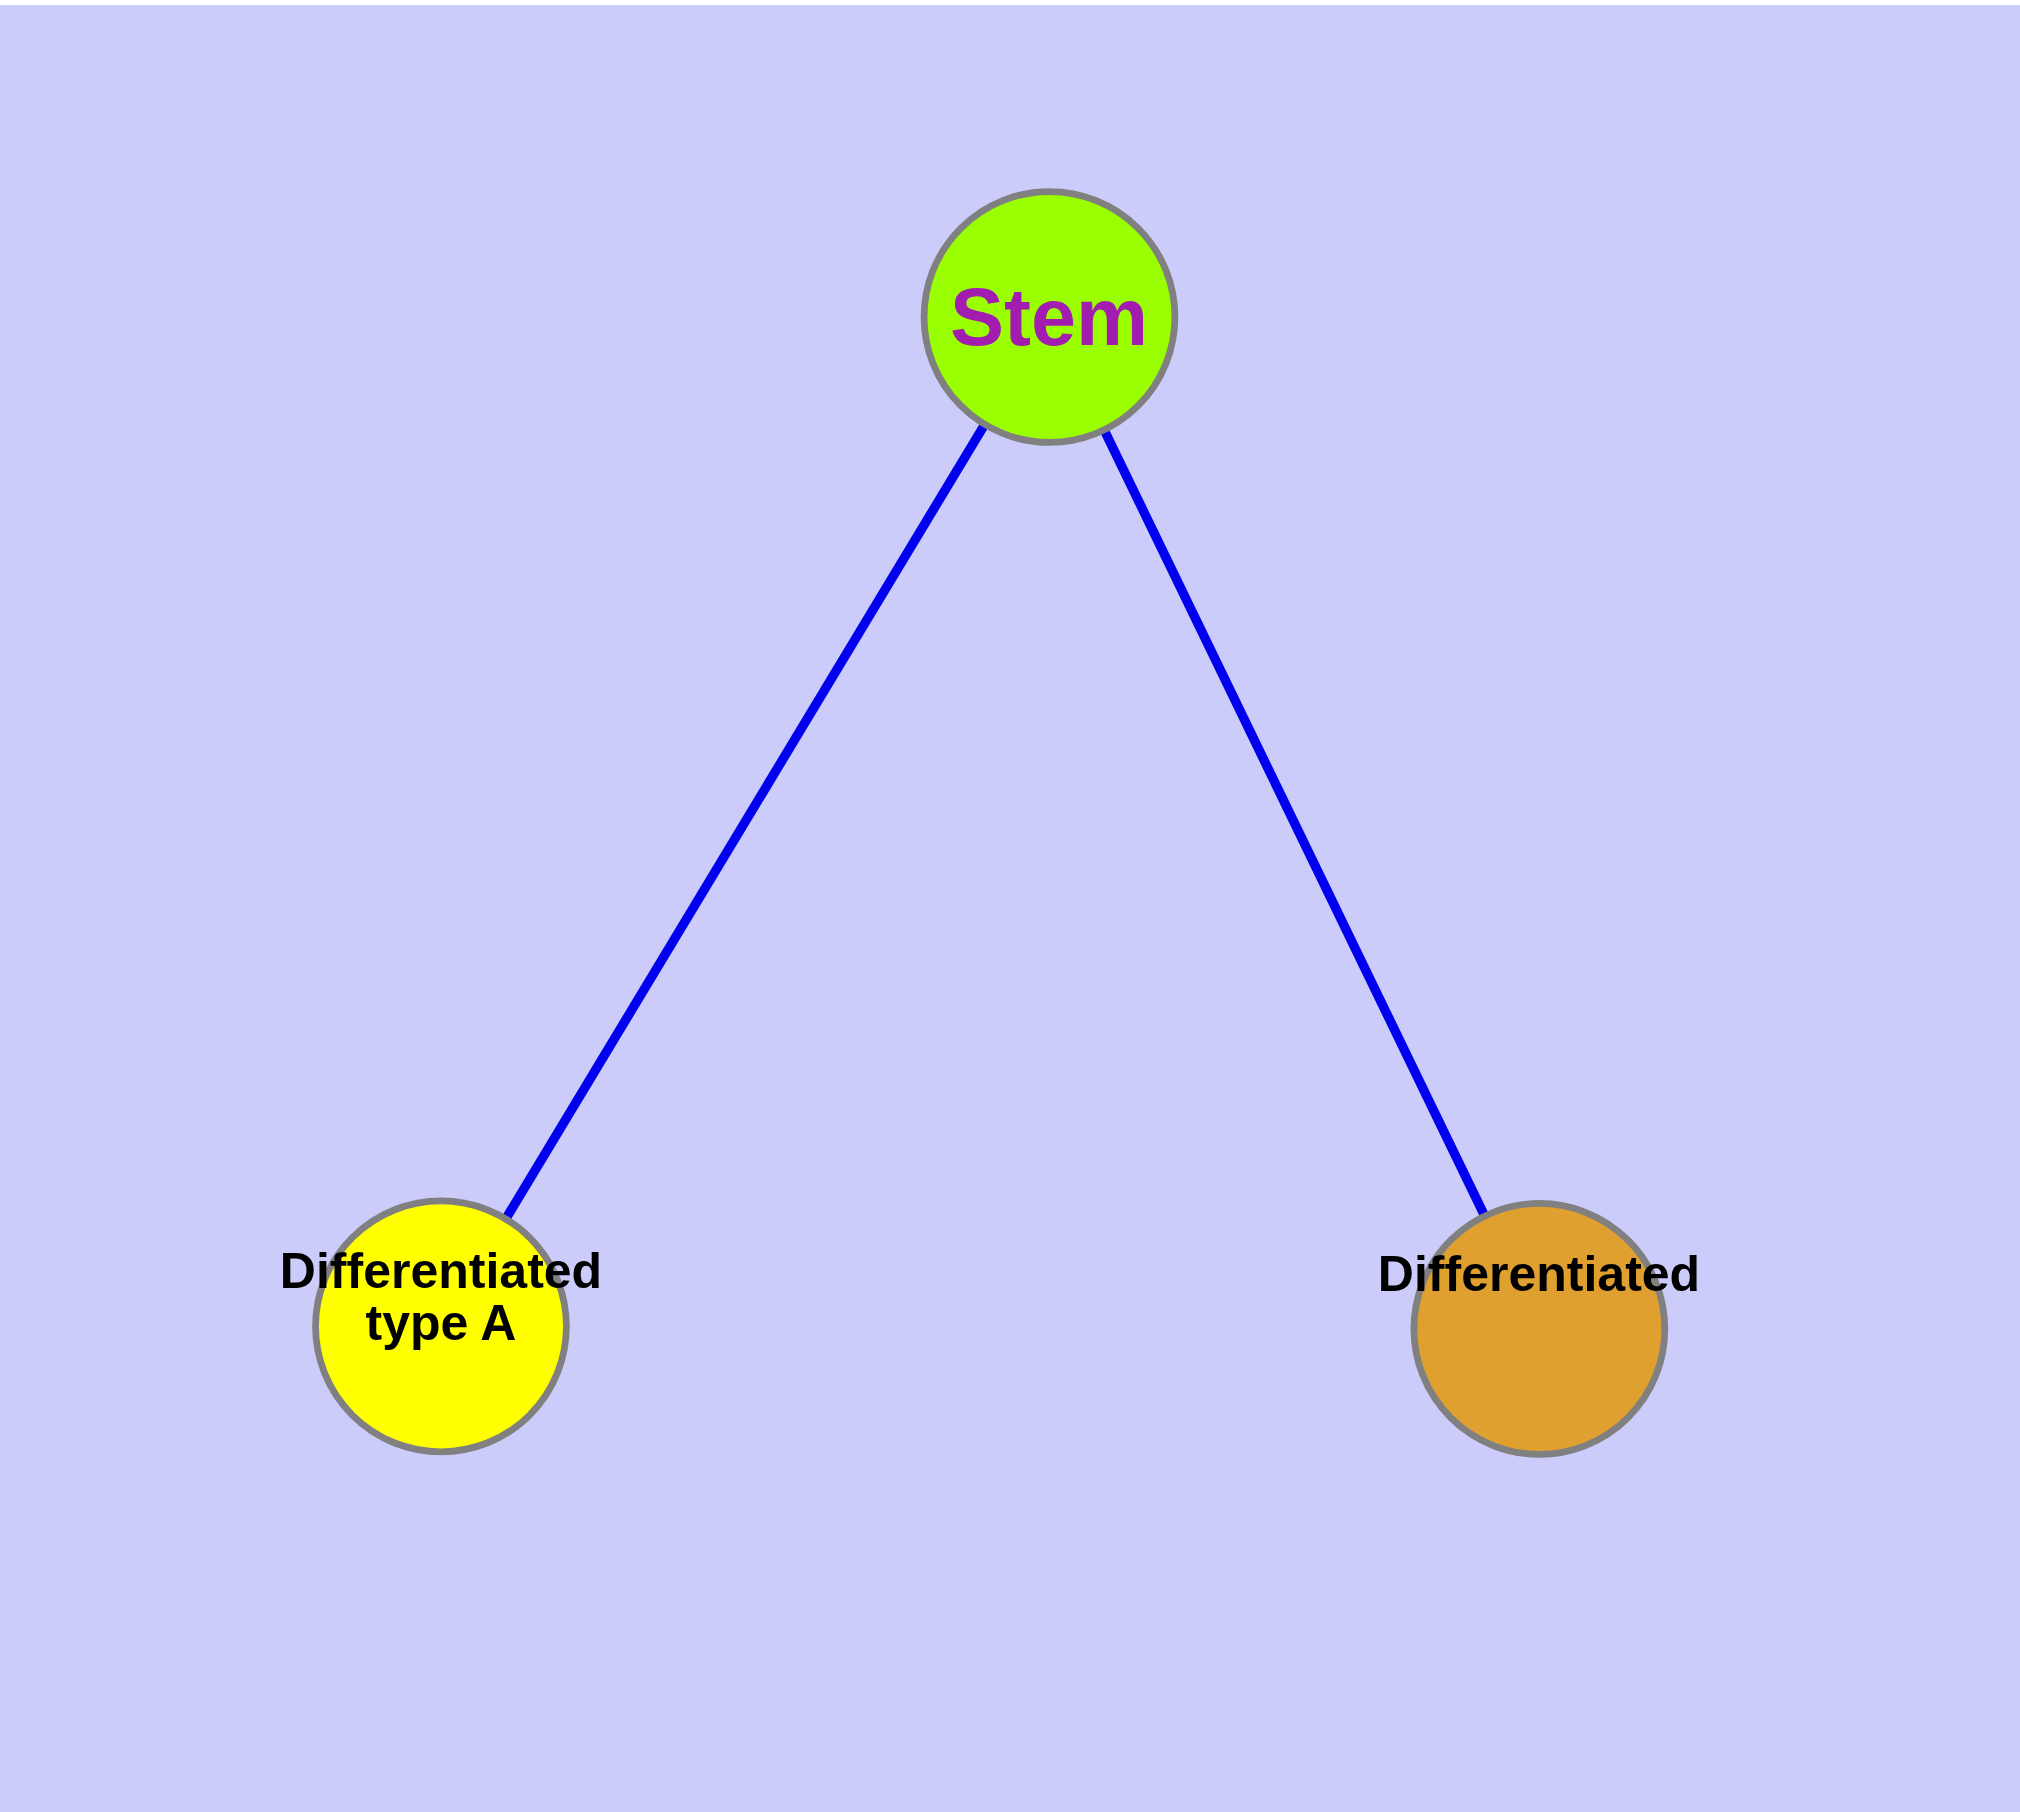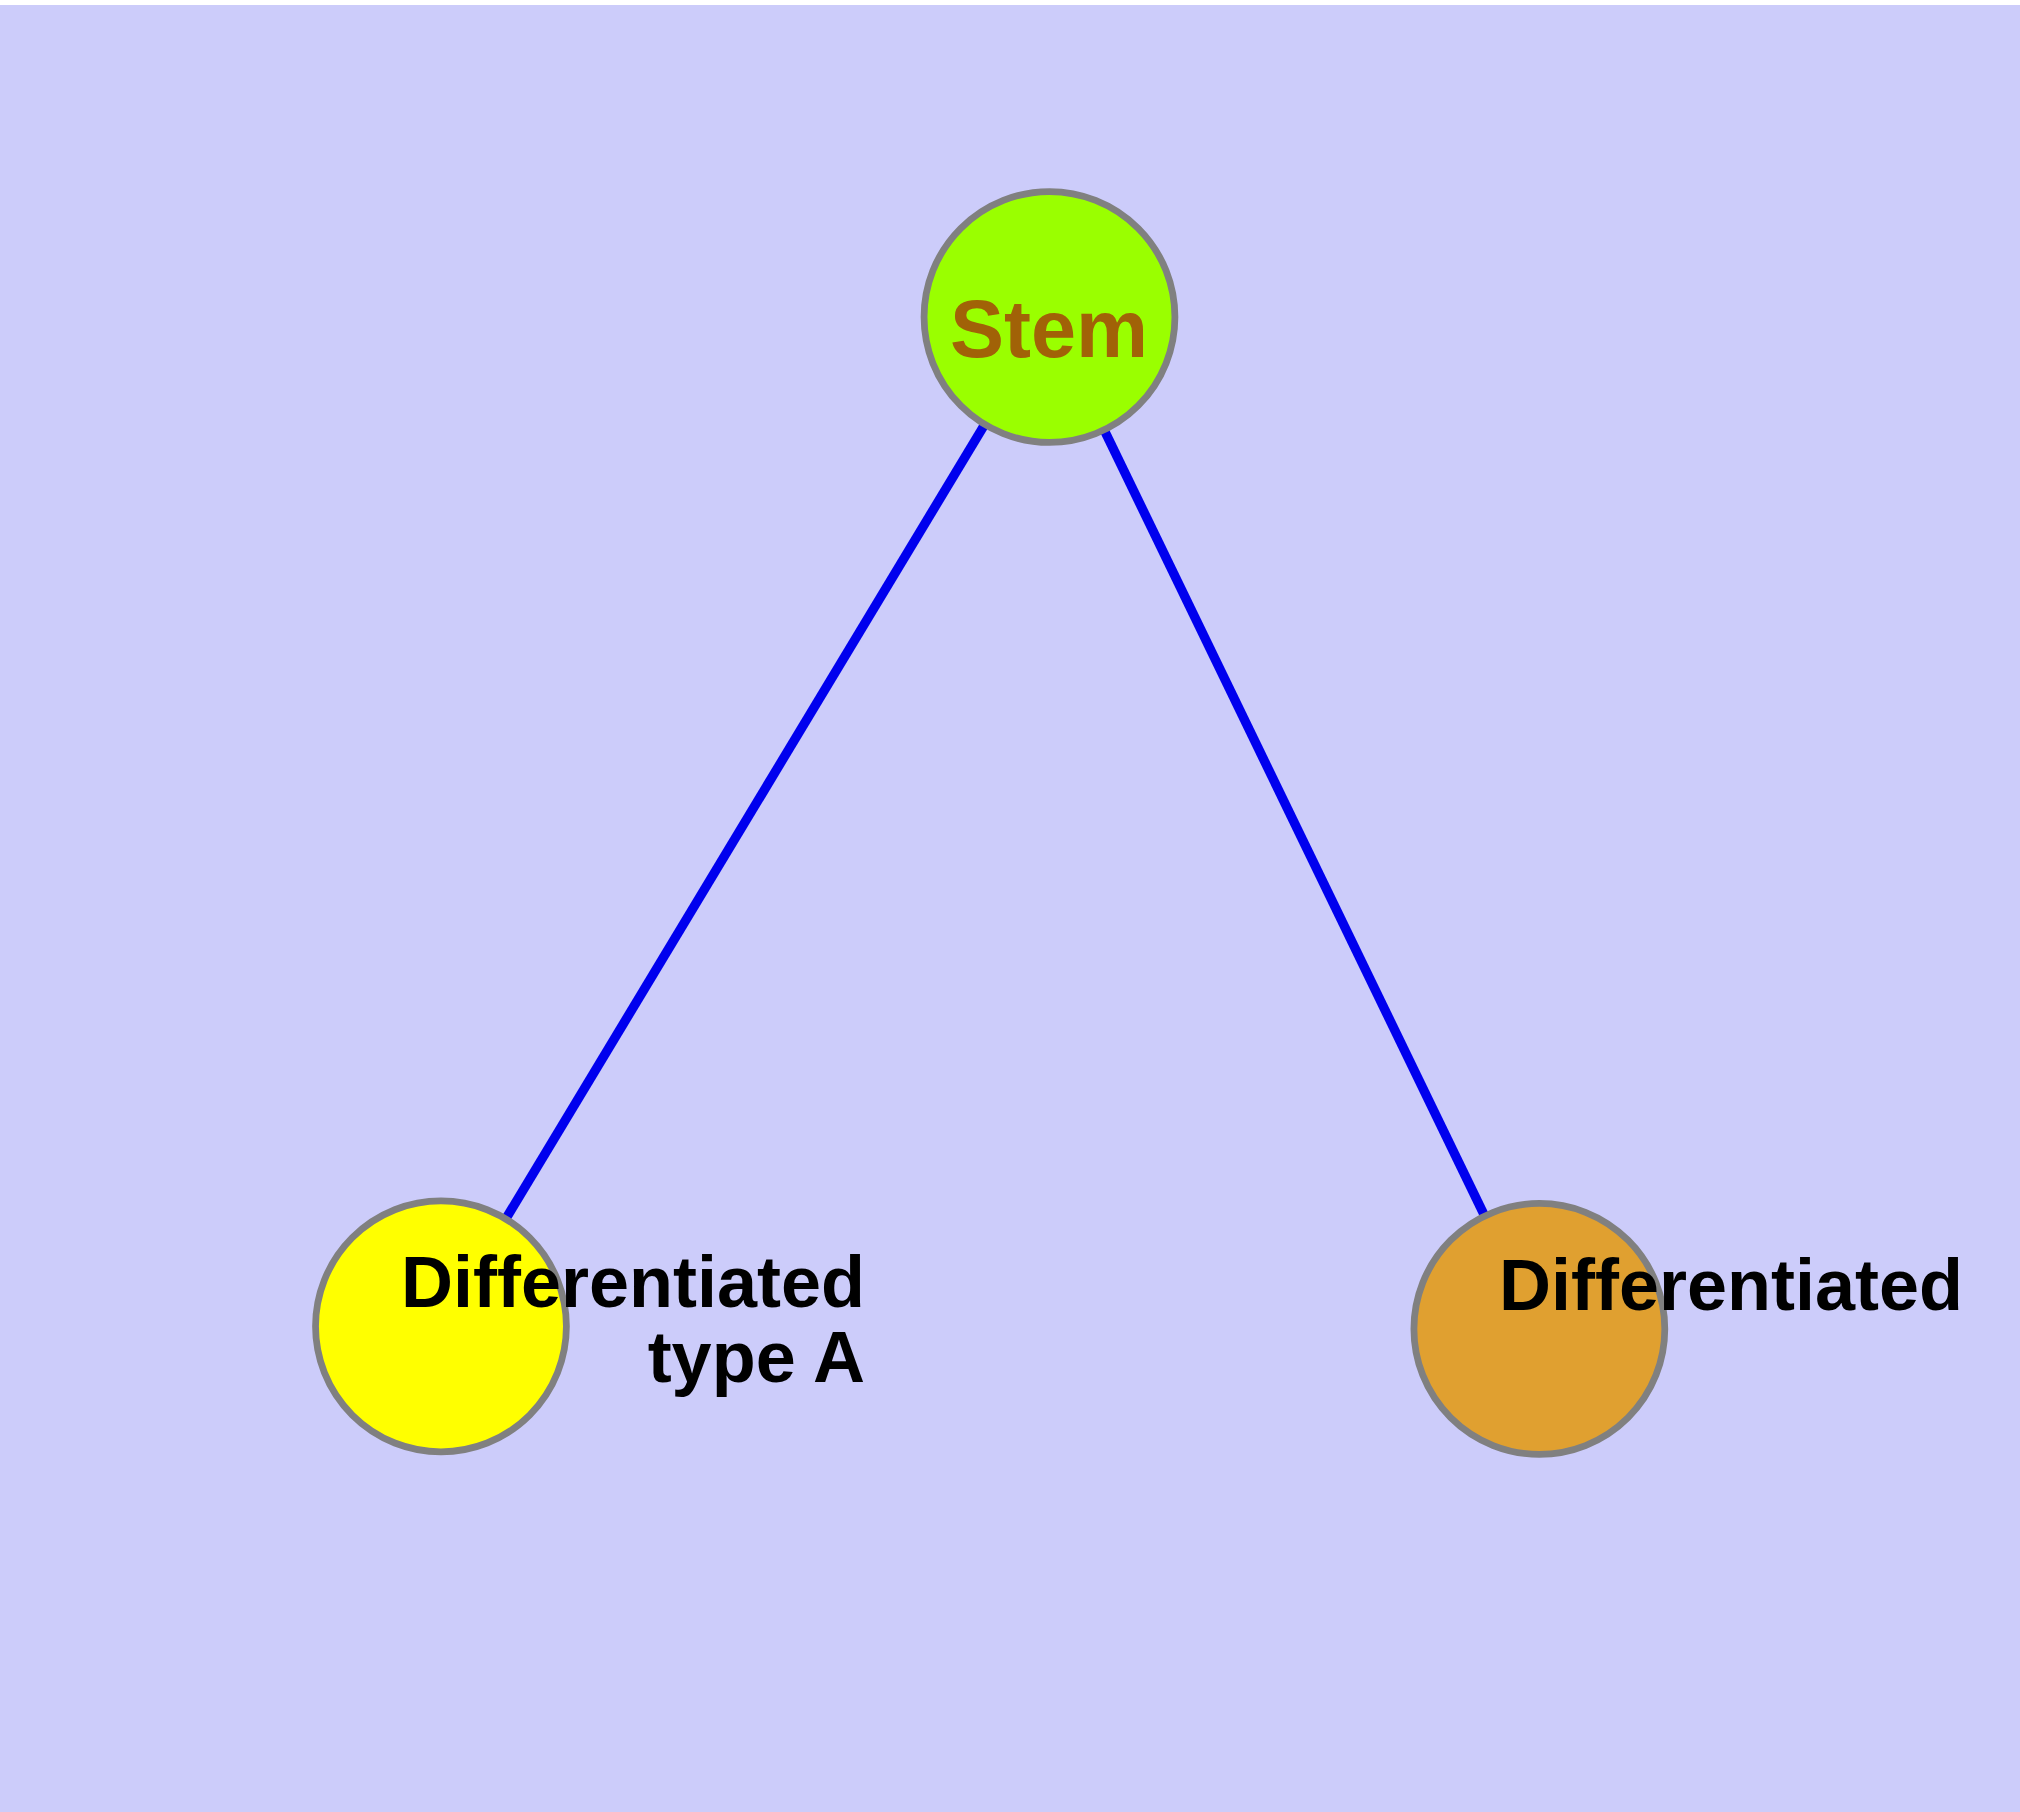--- a/index.html
+++ b/index.html
@@ -37,22 +37,21 @@
     font-weight: bold;
     line-height: 1.04;
     white-space: pre;
     pointer-events: none;
     -webkit-font-smoothing: antialiased;
   }
   .node-label.big {
     font-size: 81px;
   }
   .node-label.small {
-    font-size: 72px;
-    text-align: right;
+    font-size: 50px;
   }
 </style>
 </head>
 <body>
 
 <div id="canvas" style="background: rgb(255, 255, 255); width: 2021px; height: 1812px;">
 
   <div id="plot-background" style="background: rgb(204, 204, 250);"></div>
 
   <svg id="graph-svg" viewBox="0 0 2384 2138" xmlns="http://www.w3.org/2000/svg">
@@ -60,20 +59,20 @@
       <line id="edge-0" x1="1238" y1="374" x2="520" y2="1565" stroke="#0000ee" stroke-width="11" stroke-linecap="butt"></line>
       <line id="edge-1" x1="1238" y1="374" x2="1816" y2="1568" stroke="#0000ee" stroke-width="11" stroke-linecap="butt"></line>
     </g>
     <g id="node-layer">
       <circle id="node-0" cx="1238" cy="374" r="148" fill="#9aff00" stroke="#808080" stroke-width="8"></circle>
       <circle id="node-1" cx="520" cy="1565" r="148" fill="#ffff00" stroke="#808080" stroke-width="8"></circle>
       <circle id="node-2" cx="1816" cy="1568" r="148" fill="#e0a030" stroke="#808080" stroke-width="8"></circle>
     </g>
   </svg>
 
-  <div class="node-label big" id="label-0" style="left: 625px; top: 287px; width: 848px; color: #a16207; text-align: center;">Stem</div>
+  <div class="node-label big" id="label-0" style="left: 625px; top: 275px; width: 848px; color: #a21caf; text-align: center;">Stem</div>
 
   <div class="node-label small" id="label-1" style="left: 17px; top: 1245px; width: 848px; color: rgb(0, 0, 0);"><span>Differentiated</span><br><span>type A</span></div>
 
   <div class="node-label small" id="label-2" style="left: 1115px; top: 1248px; width: 848px; color: rgb(0, 0, 0);"><span>Differentiated</span><br></div>
 
 </div>
 
 
 </body></html>

